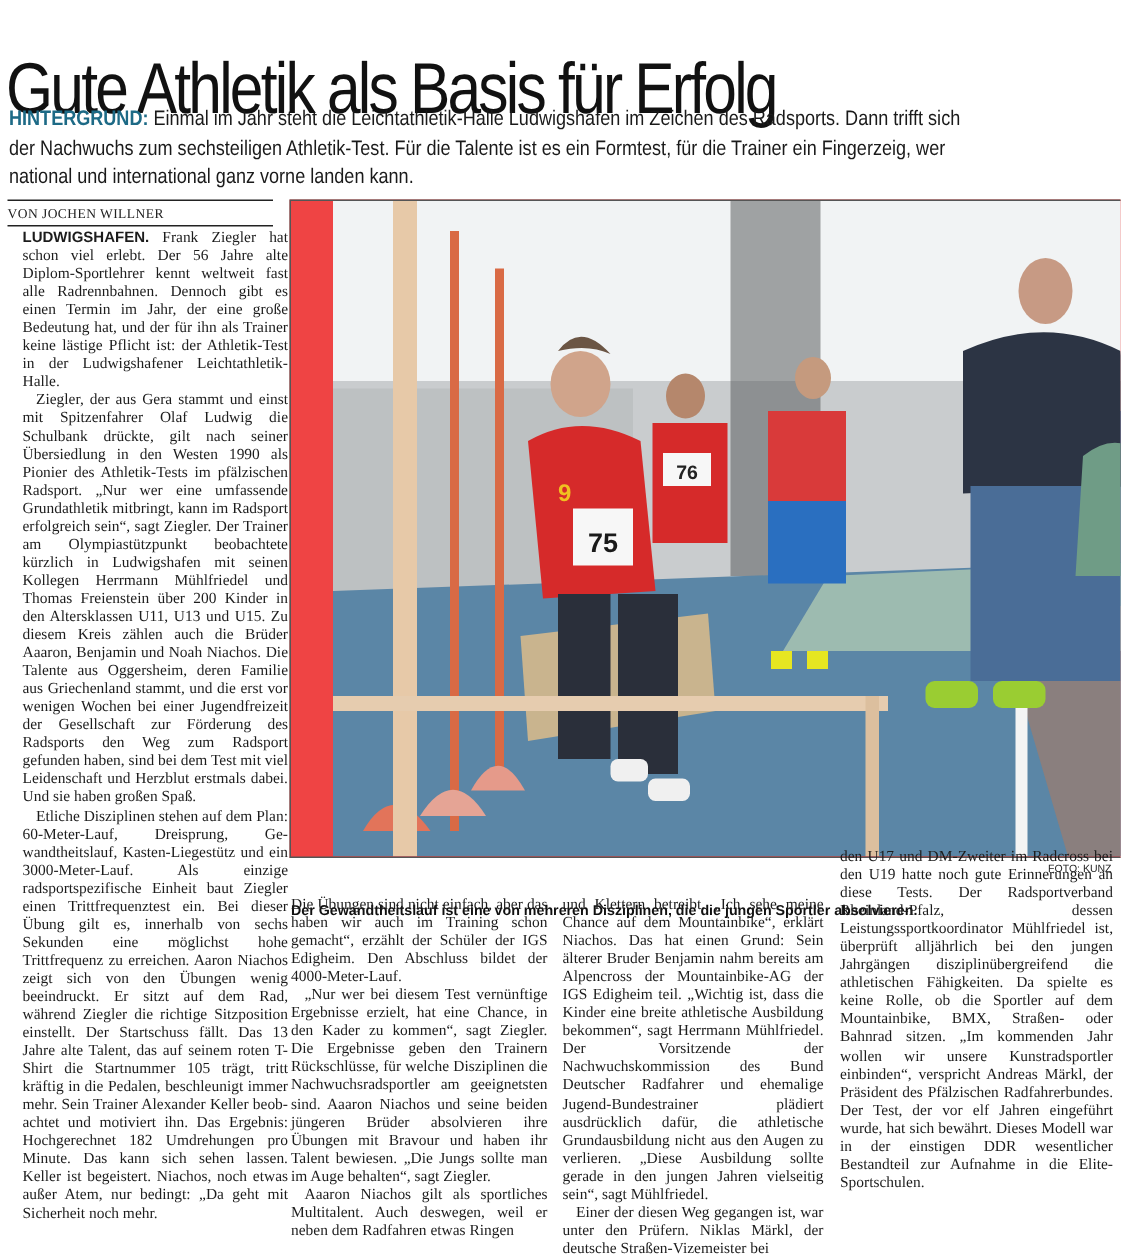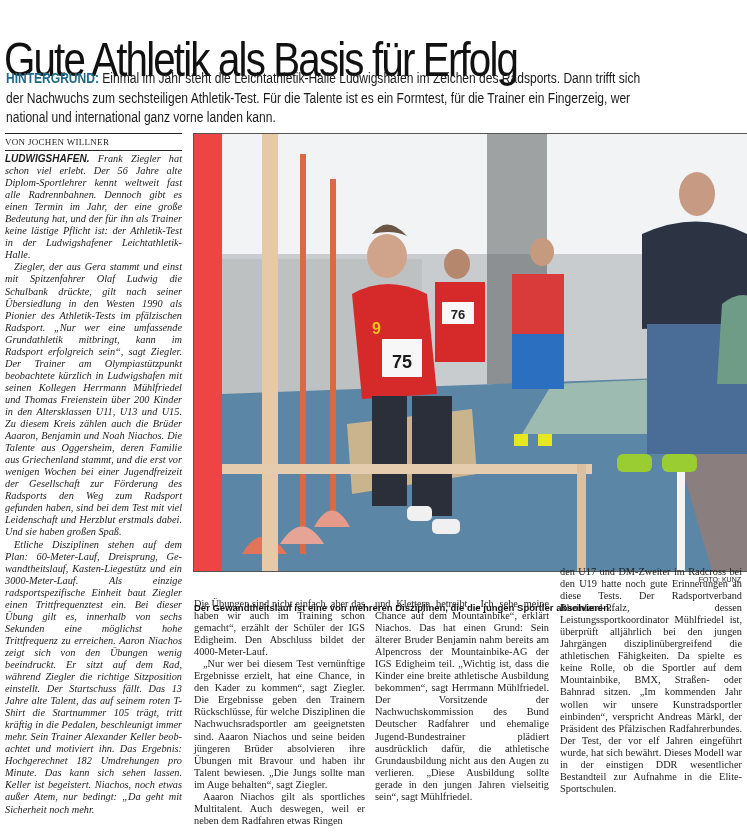--- a/index.html
+++ b/index.html
@@ -23,21 +23,21 @@
     line-height: 16px; letter-spacing: 0.3px; color: #222;
   }
   .col {
     position: absolute; font-family: "Liberation Serif", serif; font-size: 10.3px;
     line-height: 12.05px; text-align: justify; color: #1c1c1c;
     hyphens: manual;
   }
   .col p { margin: 0; text-indent: 9px; }
   .col p.first { text-indent: 0; }
   .col .dateline { font-family: "Liberation Sans", sans-serif; font-weight: bold; font-size: 10px; }
-  #col1 { left: 5px; top: 153px; width: 177px; font-style: italic; }
+  #col1 { left: 15px; top: 153px; width: 177px; }
   #col2 { left: 194px; top: 598px; width: 171px; }
   #col3 { left: 375px; top: 598px; width: 174px; }
   #col4 { left: 560px; top: 566px; width: 182px; }
   .photo {
     position: absolute; left: 193px; top: 133px; width: 550px; height: 437px;
     overflow: hidden; background: #ef4444; border: 1px solid #555; padding-left: 28px;
   }
   .caption {
     position: absolute; left: 194px; top: 574px; width: 548px;
     font-family: "Liberation Sans", sans-serif; font-size: 9.5px; font-weight: bold;
@@ -128,17 +128,18 @@
 <div class="credit">FOTO: KUNZ</div>
 
 <div class="col" id="col2">
   <p class="first">Die Übungen sind nicht einfach, aber das haben wir auch im Training schon gemacht“, erzählt der Schüler der IGS Edigheim. Den Abschluss bildet der 4000-Meter-Lauf.</p>
   <p>„Nur wer bei diesem Test vernünfti­ge Ergebnisse erzielt, hat eine Chance, in den Kader zu kommen“, sagt Zieg­ler. Die Ergebnisse geben den Trai­nern Rückschlüsse, für welche Diszi­plinen die Nachwuchsradsportler am geeignetsten sind. Aaaron Niachos und seine beiden jüngeren Brüder ab­solvieren ihre Übungen mit Bravour und haben ihr Talent bewiesen. „Die Jungs sollte man im Auge behalten“, sagt Ziegler.</p>
   <p>Aaaron Niachos gilt als sportliches Multitalent. Auch deswegen, weil er neben dem Radfahren etwas Ringen</p>
 </div>
 
 <div class="col" id="col3">
   <p class="first">und Klettern betreibt. „Ich sehe mei­ne Chance auf dem Mountainbike“, erklärt Niachos. Das hat einen Grund: Sein älterer Bruder Benjamin nahm bereits am Alpencross der Mountain­bike-AG der IGS Edigheim teil. „Wich­tig ist, dass die Kinder eine breite ath­letische Ausbildung bekommen“, sagt Herrmann Mühlfriedel. Der Vor­sitzende der Nachwuchskommission des Bund Deutscher Radfahrer und ehemalige Jugend-Bundestrainer plä­diert ausdrücklich dafür, die athleti­sche Grundausbildung nicht aus den Augen zu verlieren. „Diese Ausbil­dung sollte gerade in den jungen Jah­ren vielseitig sein“, sagt Mühlfriedel.</p>
+  <p>Einer der diesen Weg gegangen ist, war unter den Prüfern. Niklas Märkl, der deutsche Straßen-Vizemeister bei</p>
 </div>
 
 <div class="col" id="col4">
   <p class="first">den U17 und DM-Zweiter im Radcross bei den U19 hatte noch gute Erinne­rungen an diese Tests. Der Radsport­verband Rheinland-Pfalz, dessen Leistungssportkoordinator Mühlfrie­del ist, überprüft alljährlich bei den jungen Jahrgängen disziplinüber­greifend die athletischen Fähigkeiten. Da spielte es keine Rolle, ob die Sport­ler auf dem Mountainbike, BMX, Stra­ßen- oder Bahnrad sitzen. „Im kom­menden Jahr wollen wir unsere Kunstradsportler einbinden“, ver­spricht Andreas Märkl, der Präsident des Pfälzischen Radfahrerbundes. Der Test, der vor elf Jahren eingeführt wurde, hat sich bewährt. Dieses Mo­dell war in der einstigen DDR wesent­licher Bestandteil zur Aufnahme in die Elite-Sportschulen.</p>
 </div>
 
 </body></html>

